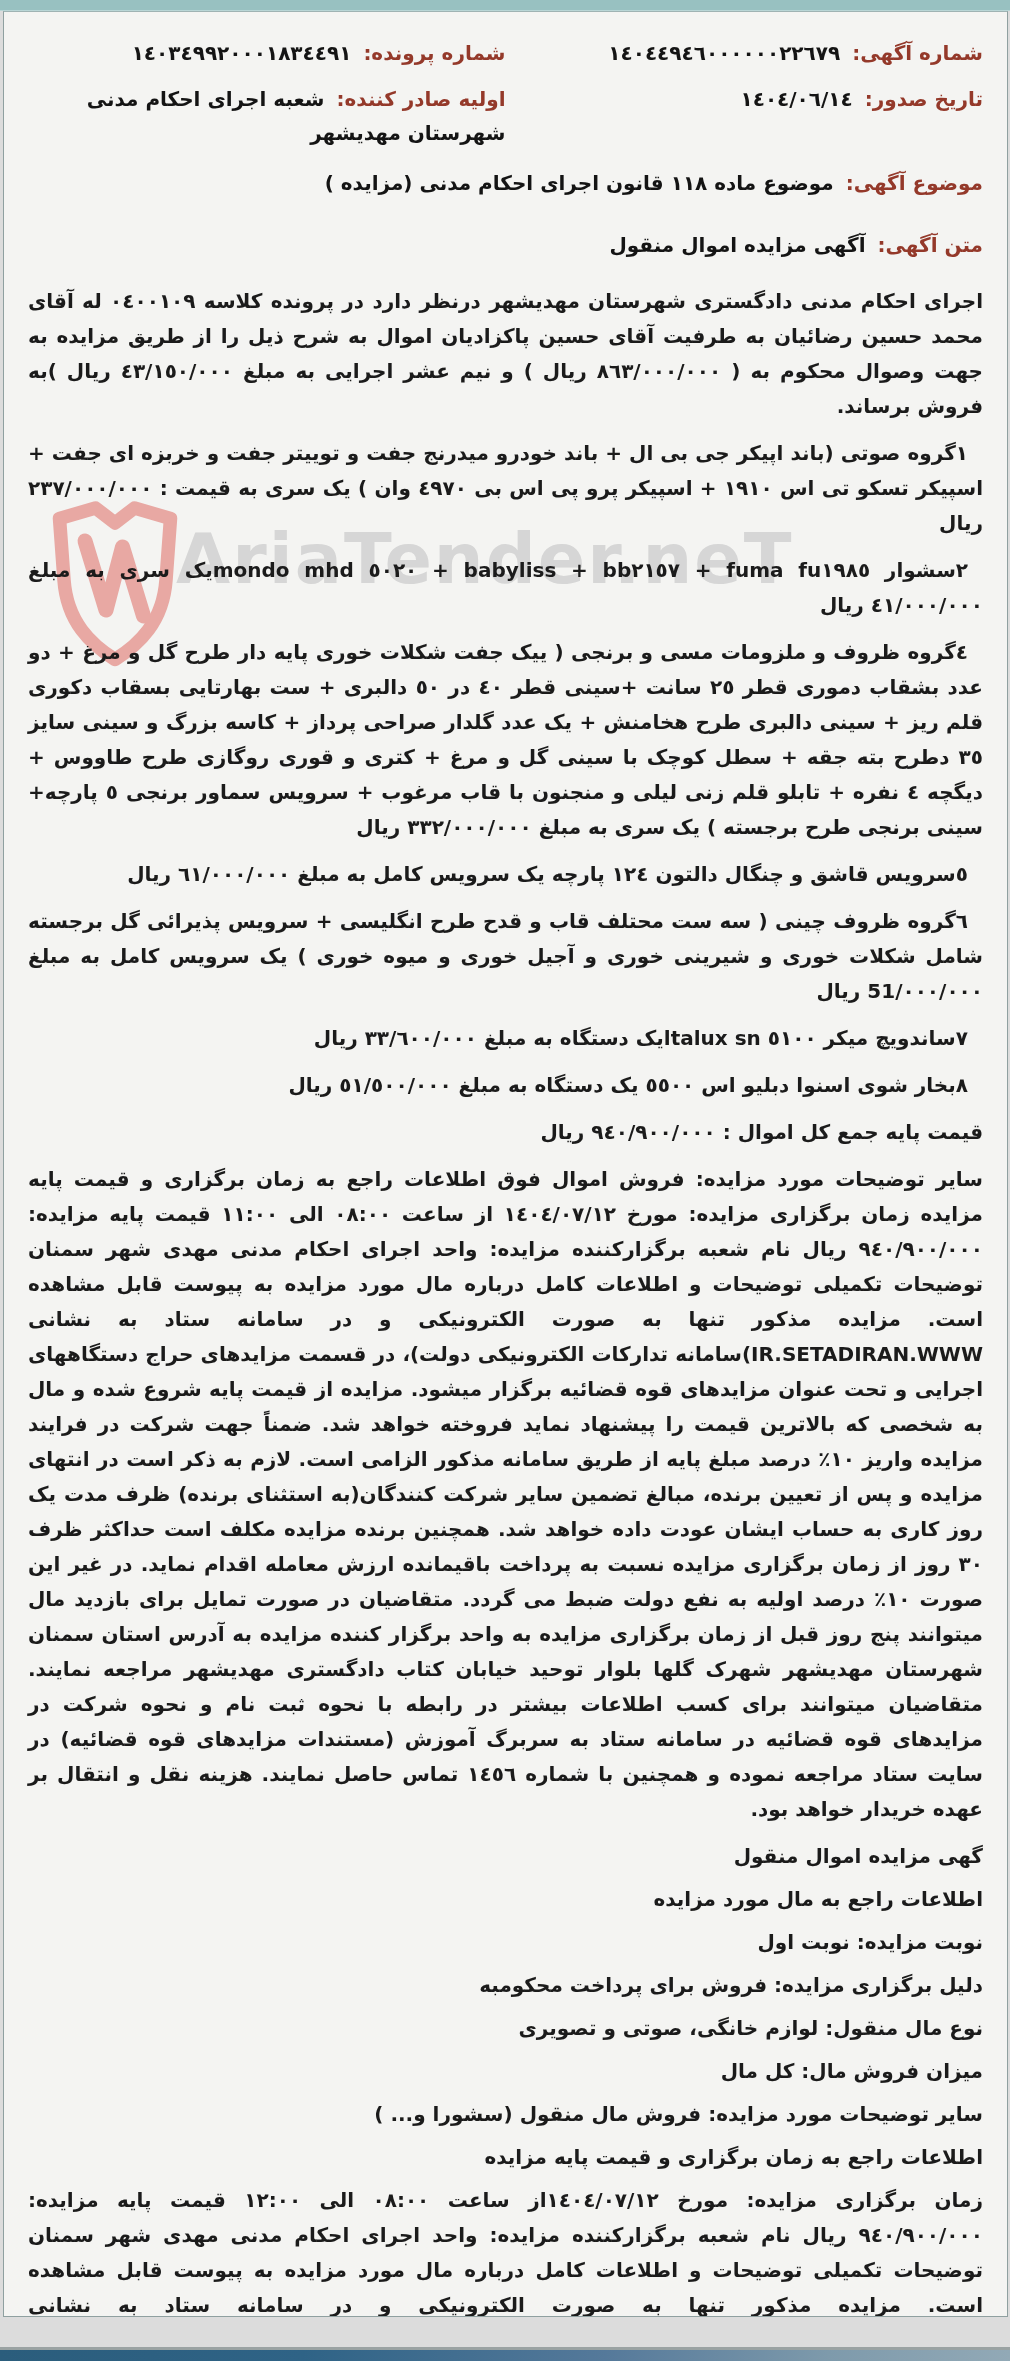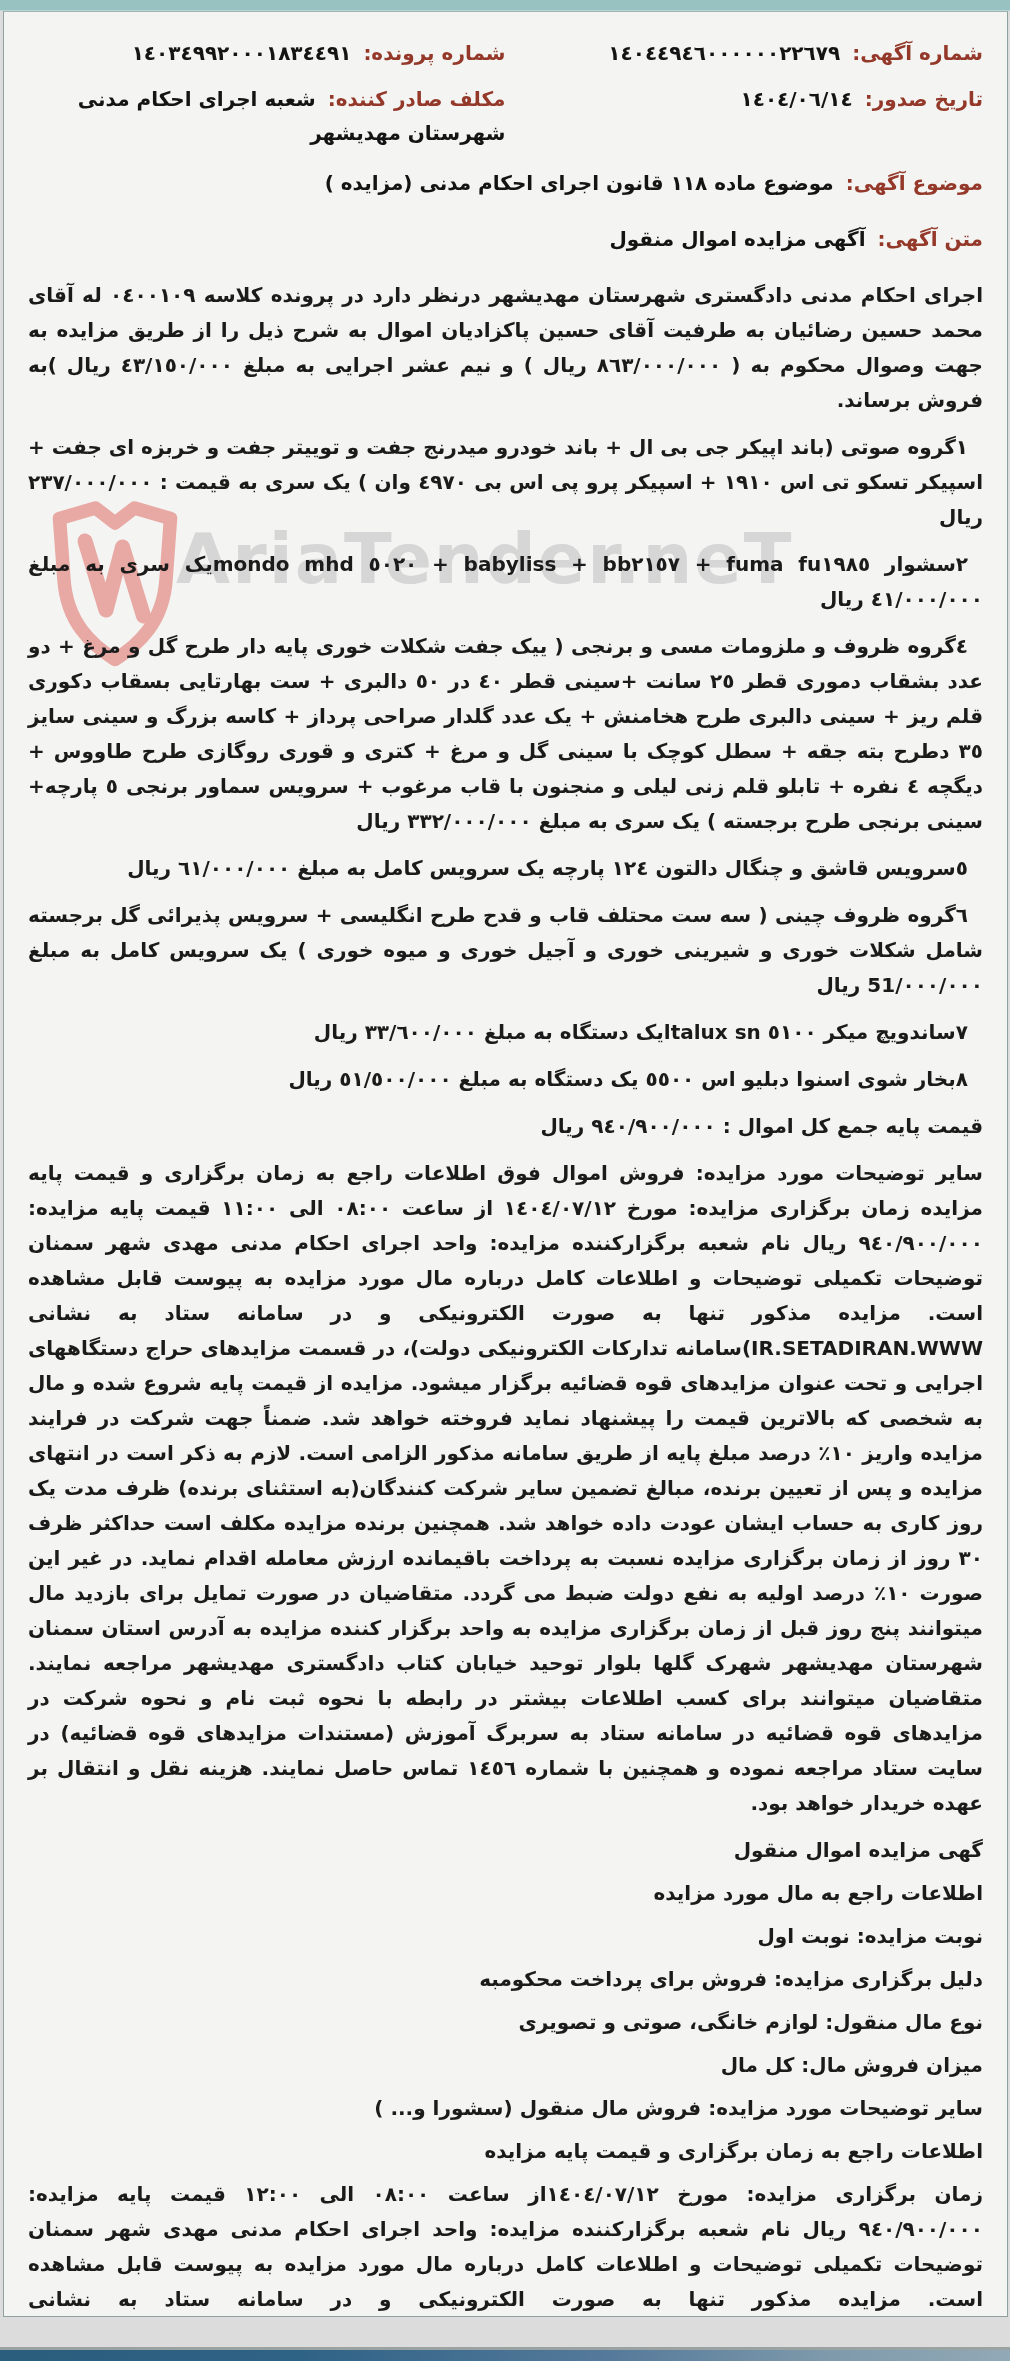--- a/index.html
+++ b/index.html
@@ -22,21 +22,21 @@
     padding:24px 24px 0 24px;
     color:#1b1b1b; font-weight:bold; font-size:20px;
   }
   
   .hrow { display:flex; line-height:34px; margin-bottom:12px; }
   .hcell-a { width:50%; }
   .hcell-b { flex:1; }
   .lbl { color:#94392a; margin-left:12px; }
   .val { color:#141414; }
   .hrow.subject { margin-top:16px; }
-  .hrow.bodyline { margin-top:22px; margin-bottom:22px; }
+  .hrow.bodyline { margin-top:28px; margin-bottom:22px; }
   
   p { margin:8px 0 12px 0; line-height:35px; text-align:justify; }
   p.item { text-indent:15px; }
   p.tight { margin-bottom:7px; }
   p.last { margin-bottom:0; }
   
   .watermark { position:absolute; z-index:1; top:478px; left:0; width:100%; height:220px; pointer-events:none; }
   .wm-shield { position:absolute; top:8px; left:36px; }
   .wm-text {
     position:absolute; top:28px; left:172px;
@@ -74,21 +74,21 @@
       <div class="hcell-b">
         <span class="lbl">شماره پرونده:</span><span class="val">١٤٠٣٤٩٩٢٠٠٠١٨٣٤٤٩١</span>
       </div>
     </div>
 
     <div class="hrow">
       <div class="hcell-a">
         <span class="lbl">تاریخ صدور:</span><span class="val">١٤٠٤/٠٦/١٤</span>
       </div>
       <div class="hcell-b">
-        <span class="lbl">مکلف صادر کننده:</span><span class="val">شعبه اجرای احکام مدنی شهرستان مهدیشهر</span>
+        <span class="lbl">اولیه صادر کننده:</span><span class="val">شعبه اجرای احکام مدنی شهرستان مهدیشهر</span>
       </div>
     </div>
 
     <div class="hrow subject">
       <div>
         <span class="lbl">موضوع آگهی:</span><span class="val">موضوع ماده ١١٨ قانون اجرای احکام مدنی (مزایده )</span>
       </div>
     </div>
 
     <div class="hrow bodyline">

